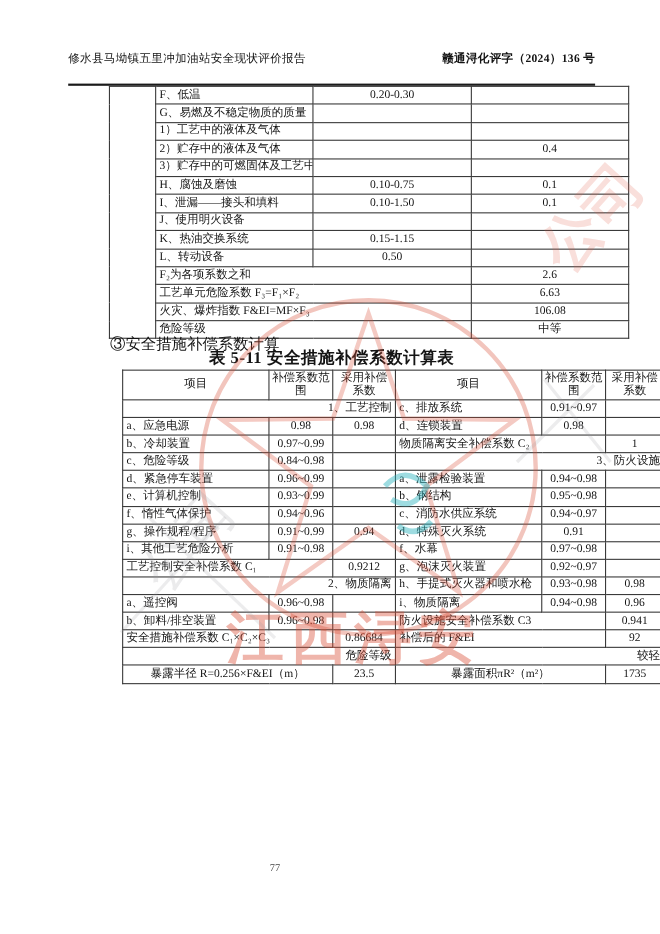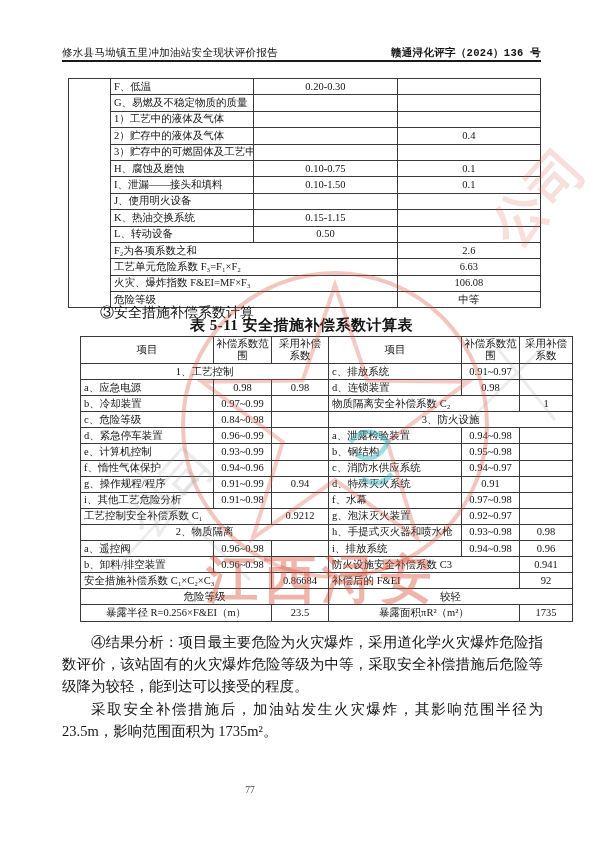--- a/index.html
+++ b/index.html
@@ -7,34 +7,34 @@
     width:600px;height:849px;position:relative;background:#ffffff;
     font-family:"Liberation Serif","DejaVu Serif",serif;color:#141414;
     overflow:hidden;
   }
   .page{position:absolute;inset:0;}
 
   
   .header{
     position:absolute;top:46px;left:62px;width:479px;
     display:flex;justify-content:space-between;align-items:flex-start;
-    border-bottom:2px solid #1a1a1a;padding-bottom:0;
-    font-size:10.5px;letter-spacing:.3px;font-family:Liberation Mono, monospace;
+    border-bottom:2px solid #1a1a1a;padding-bottom:16px;
+    font-size:10.5px;letter-spacing:.3px;
   }
   .header .right{font-weight:bold;margin-left:24px;}
 
   
-  table{border-collapse:collapse;table-layout:fixed;background:transparent;}
+  table{border-collapse:collapse;table-layout:fixed;background:transparent;margin-left:31px;}
   td,th{
     border:1px solid #3a3a3a;font-size:10.5px;line-height:1.15;
     padding:0 3px;overflow:hidden;white-space:nowrap;font-weight:normal;
   }
   .lbl{text-align:left;}
   .ctr{text-align:center;padding:0 1px;}
-  .sec{text-align:center;}
+  .sec{text-align:right;}
 
   #table1{position:absolute;top:78px;left:68px;width:473px;}
   #table1 td{height:15.4px;}
   #table1 .narrow{width:35px;}
 
   #table2{position:absolute;top:336px;left:80px;width:462px;padding-left:24px;}
   #table2 th{
     height:26px;text-align:center;white-space:normal;line-height:1.15;
     padding:0 2px;vertical-align:middle;
   }
@@ -238,21 +238,21 @@
         <tr>
           <td class="sec" colspan="3">2、物质隔离</td>
           <td class="lbl">h、手提式灭火器和喷水枪</td>
           <td class="ctr">0.93~0.98</td>
           <td class="ctr">0.98</td>
         </tr>
         <tr>
           <td class="lbl">a、遥控阀</td>
           <td class="ctr">0.96~0.98</td>
           <td class="ctr"></td>
-          <td class="lbl">i、排放系统</td>
+          <td class="lbl">i、物质隔离</td>
           <td class="ctr">0.94~0.98</td>
           <td class="ctr">0.96</td>
         </tr>
         <tr>
           <td class="lbl">b、卸料/排空装置</td>
           <td class="ctr">0.96~0.98</td>
           <td class="ctr"></td>
           <td class="lbl" colspan="2">防火设施安全补偿系数 C3</td>
           <td class="ctr">0.941</td>
         </tr>
@@ -268,24 +268,20 @@
         </tr>
         <tr>
           <td class="ctr" colspan="2">暴露半径 R=0.256×F&amp;EI（m）</td>
           <td class="ctr">23.5</td>
           <td class="ctr" colspan="2">暴露面积πR²（m²）</td>
           <td class="ctr">1735</td>
         </tr>
       </tbody>
   </table>
 
-  <div class="result">
-    <p>④结果分析：项目最主要危险为火灾爆炸，采用道化学火灾爆炸危险指数评价，该站固有的火灾爆炸危险等级为中等，采取安全补偿措施后危险等级降为较轻，能到达可以接受的程度。</p>
-    <p>采取安全补偿措施后，加油站发生火灾爆炸，其影响范围半径为 23.5m，影响范围面积为 1735m²。</p>
-  </div>
 
   <div class="page-number">77</div>
 
   <div class="wm">
     <svg width="600" height="849" viewBox="0 0 600 849">
 
       <circle cx="335" cy="425" r="152" fill="none" stroke="#d94f38" stroke-width="4" opacity="0.33"></circle>
 
       <polygon fill="none" stroke="#d94f38" stroke-width="4" opacity="0.30" points="335,285 367.3,380.5 468.2,381.7 387.3,442 417.3,538.3 335,480 252.7,538.3 282.7,442 201.9,381.7 302.7,380.5"></polygon>
 

